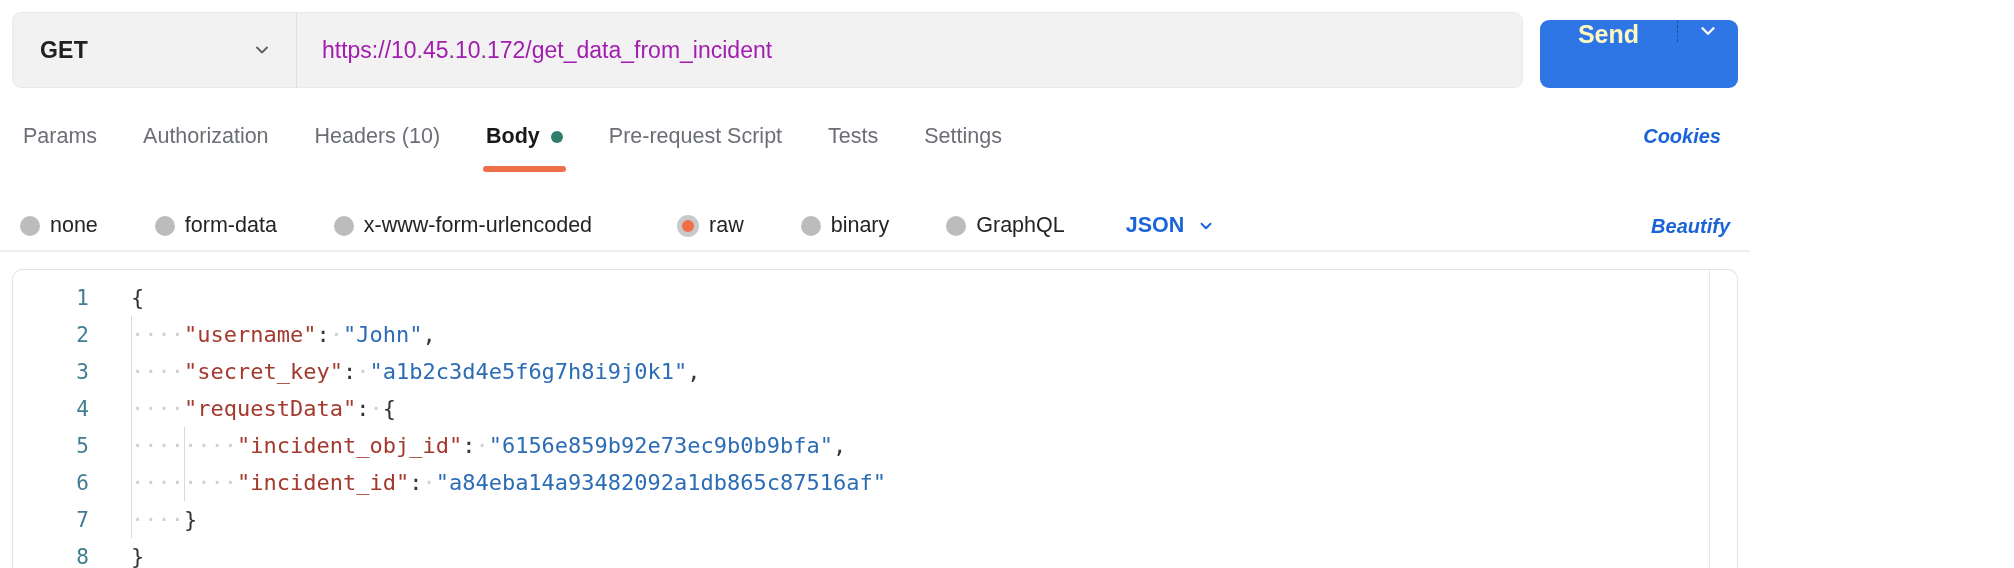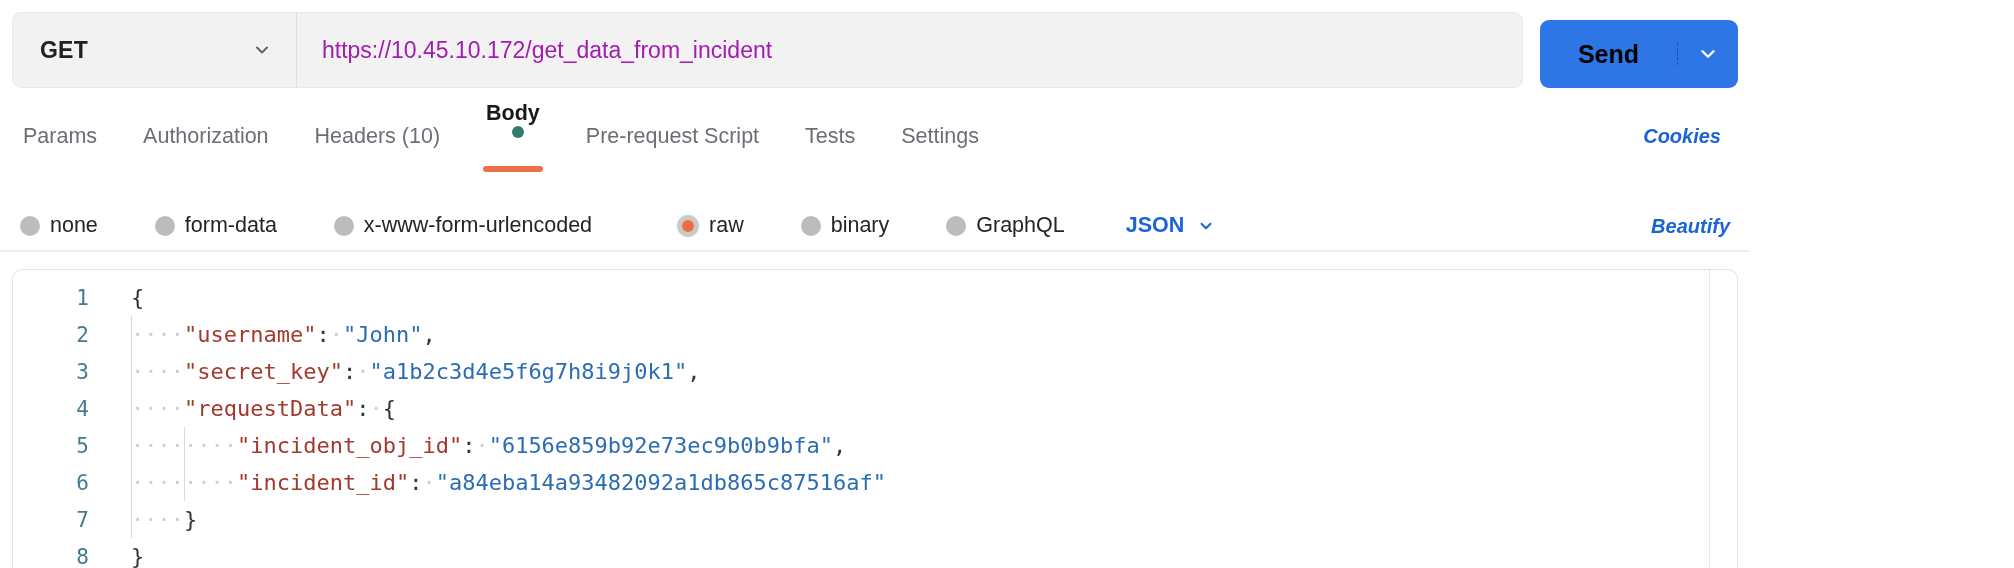--- a/index.html
+++ b/index.html
@@ -8,28 +8,28 @@
     font-family:"Liberation Sans",sans-serif;color:#1f1f1f;
   }
   
   .url-row{position:absolute;top:12px;left:12px;right:12px;height:76px;display:flex;align-items:stretch;}
   .url-bar{flex:1;display:flex;align-items:stretch;background:#f2f2f2;border:1px solid #e9e9e9;border-radius:9px;overflow:hidden;}
   .method{width:232px;display:flex;align-items:center;justify-content:space-between;padding:0 24px 0 27px;cursor:pointer;}
   .method-label{font-size:23px;font-weight:700;letter-spacing:.2px;color:#212121;}
   .chev{display:inline-flex;color:#5c6066;}
   .vdiv{width:1px;background:#dedede;}
   .url-text{flex:1;display:flex;align-items:center;padding-left:25px;font-size:23px;color:#a21caf;white-space:nowrap;overflow:hidden;}
-  .send-btn{margin-left:17px;width:198px;display:flex;align-items:center;background:var(--send-blue,#2e75e6);border-radius:9px;color:#000000;overflow:hidden;margin-top:8px;}
+  .send-btn{margin-left:17px;width:198px;display:flex;align-items:flex-start;background:var(--send-blue,#2e75e6);border-radius:9px;color:#fef9c3;overflow:hidden;margin-top:8px;}
   .send-main{flex:1;display:flex;align-items:center;justify-content:center;font-size:25px;font-weight:700;cursor:pointer;}
   .send-caret{width:60px;display:flex;align-items:center;justify-content:center;border-left:1px dashed rgba(10,35,80,.45);cursor:pointer;color:#fff;}
   
   .tabs-row{position:absolute;top:101px;left:23px;right:29px;height:71px;display:flex;align-items:center;}
   .tabs{display:flex;align-items:center;gap:46px;height:100%;}
   .tab{position:relative;height:100%;display:flex;align-items:center;font-size:21.5px;color:#6b6f75;cursor:pointer;white-space:nowrap;}
-  .tab.active{color:#17181a;font-weight:700;flex-direction:column;}
+  .tab.active{color:#17181a;font-weight:700;}
   .tabdot{width:12px;height:12px;border-radius:50%;background:var(--dot-teal,#2e7d6d);margin-left:11px;}
   .underline{position:absolute;left:-3px;right:-3px;bottom:0;height:6px;border-radius:3px;background:var(--accent-orange,#ee7048);}
   .tabs-spacer{flex:1;}
   .link{font-size:20px;font-weight:700;color:var(--link-blue,#1a63d8);cursor:pointer;white-space:nowrap;font-style:italic;}
   
   .options-row{position:absolute;top:186px;left:20px;right:20px;height:52px;display:flex;align-items:flex-end;}
   .mode{display:flex;align-items:center;margin-right:57px;cursor:pointer;}
   .mode.extra-gap{margin-left:28px;}
   .rcirc{flex:none;width:20px;height:20px;border-radius:50%;background:#bcbcbc;}
   .mode.selected .rcirc{width:12px;height:12px;border:5px solid #c9c9c9;background:var(--radio-orange,#ee6f45);}

